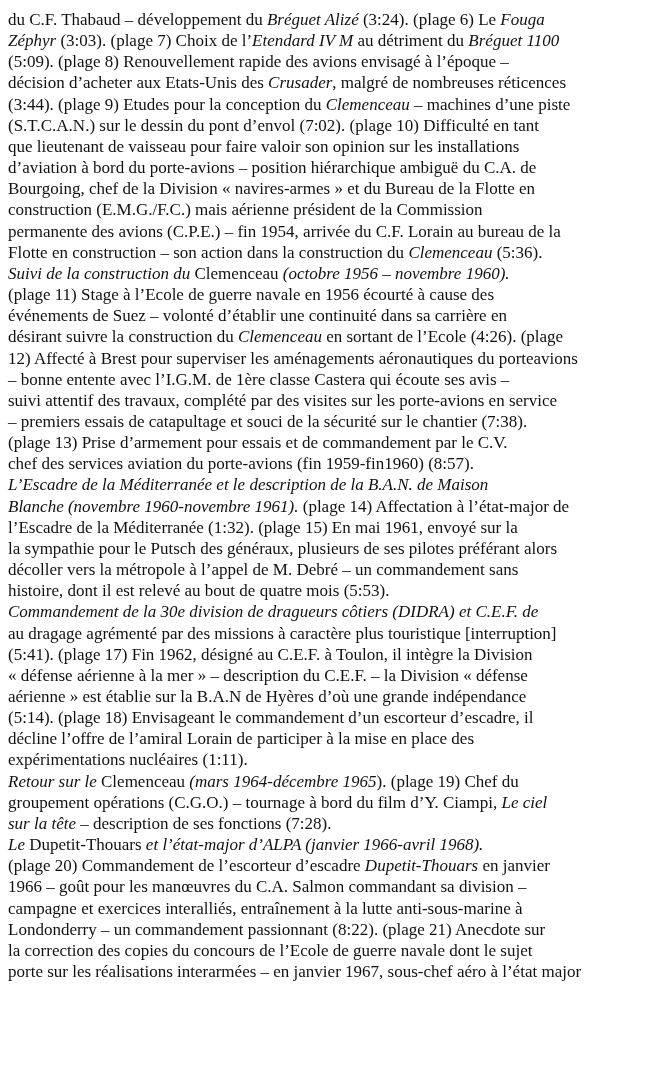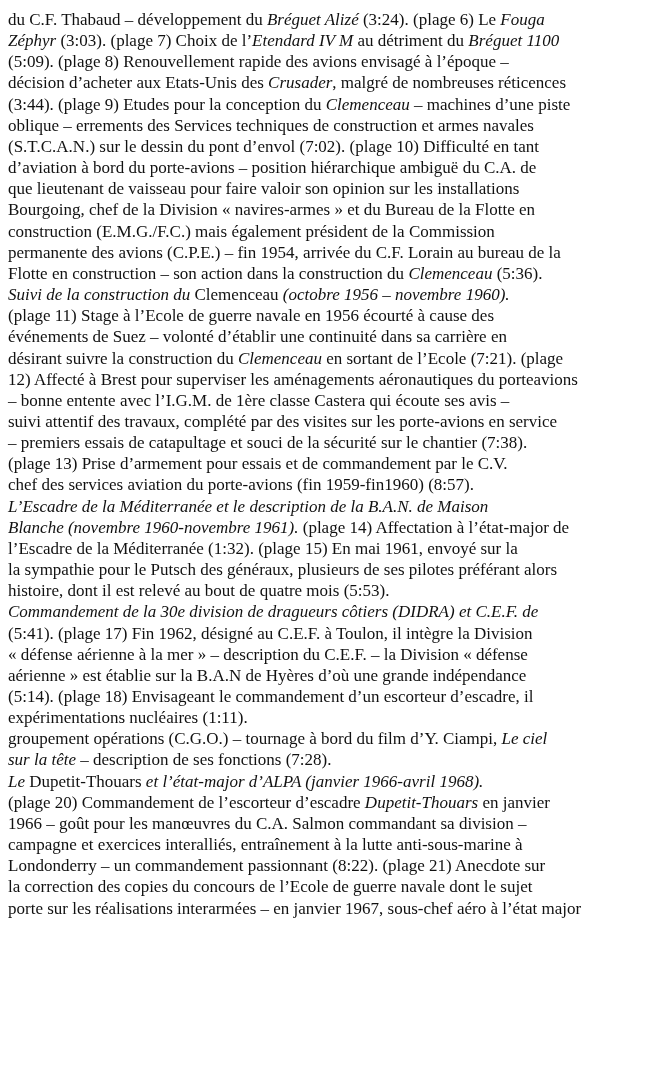--- a/index.html
+++ b/index.html
@@ -37,49 +37,52 @@
 </head>
 <body>
 
 <div class="page">
   <div id="text-body">
       <div class="text-line"><span class="seg-normal">du C.F. Thabaud – développement du </span><span class="seg-italic">Bréguet Alizé</span><span class="seg-normal"> (3:24). (plage 6) Le </span><span class="seg-italic">Fouga</span></div>
       <div class="text-line"><span class="seg-italic">Zéphyr</span><span class="seg-normal"> (3:03). (plage 7) Choix de l’</span><span class="seg-italic">Etendard IV M</span><span class="seg-normal"> au détriment du </span><span class="seg-italic">Bréguet 1100</span></div>
       <div class="text-line"><span class="seg-normal">(5:09). (plage 8) Renouvellement rapide des avions envisagé à l’époque –</span></div>
       <div class="text-line"><span class="seg-normal">décision d’acheter aux Etats-Unis des </span><span class="seg-italic">Crusader</span><span class="seg-normal">, malgré de nombreuses réticences</span></div>
       <div class="text-line"><span class="seg-normal">(3:44). (plage 9) Etudes pour la conception du </span><span class="seg-italic">Clemenceau</span><span class="seg-normal"> – machines d’une piste</span></div>
-      <div class="text-line"><span class="seg-normal">oblique – errements des Services techniques de construction et armes navales</span></div>
       <div class="text-line"><span class="seg-normal">(S.T.C.A.N.) sur le dessin du pont d’envol (7:02). (plage 10) Difficulté en tant</span></div>
+      <div class="text-line"><span class="seg-normal">que lieutenant de vaisseau pour faire valoir son opinion sur les installations</span></div>
       <div class="text-line"><span class="seg-normal">d’aviation à bord du porte-avions – position hiérarchique ambiguë du C.A. de</span></div>
-      <div class="text-line"><span class="seg-normal">que lieutenant de vaisseau pour faire valoir son opinion sur les installations</span></div>
       <div class="text-line"><span class="seg-normal">Bourgoing, chef de la Division « navires-armes » et du Bureau de la Flotte en</span></div>
-      <div class="text-line"><span class="seg-normal">construction (E.M.G./F.C.) mais également président de la Commission</span></div>
+      <div class="text-line"><span class="seg-normal">construction (E.M.G./F.C.) mais aérienne président de la Commission</span></div>
       <div class="text-line"><span class="seg-normal">permanente des avions (C.P.E.) – fin 1954, arrivée du C.F. Lorain au bureau de la</span></div>
       <div class="text-line"><span class="seg-normal">Flotte en construction – son action dans la construction du </span><span class="seg-italic">Clemenceau</span><span class="seg-normal"> (5:36).</span></div>
       <div class="text-line"><span class="seg-italic">Suivi de la construction du </span><span class="seg-normal">Clemenceau </span><span class="seg-italic">(octobre 1956 – novembre 1960).</span></div>
       <div class="text-line"><span class="seg-normal">(plage 11) Stage à l’Ecole de guerre navale en 1956 écourté à cause des</span></div>
       <div class="text-line"><span class="seg-normal">événements de Suez – volonté d’établir une continuité dans sa carrière en</span></div>
-      <div class="text-line"><span class="seg-normal">désirant suivre la construction du </span><span class="seg-italic">Clemenceau</span><span class="seg-normal"> en sortant de l’Ecole (7:21). (plage</span></div>
+      <div class="text-line"><span class="seg-normal">désirant suivre la construction du </span><span class="seg-italic">Clemenceau</span><span class="seg-normal"> en sortant de l’Ecole (4:26). (plage</span></div>
       <div class="text-line"><span class="seg-normal">12) Affecté à Brest pour superviser les aménagements aéronautiques du porteavions</span></div>
       <div class="text-line"><span class="seg-normal">– bonne entente avec l’I.G.M. de 1ère classe Castera qui écoute ses avis –</span></div>
       <div class="text-line"><span class="seg-normal">suivi attentif des travaux, complété par des visites sur les porte-avions en service</span></div>
       <div class="text-line"><span class="seg-normal">– premiers essais de catapultage et souci de la sécurité sur le chantier (7:38).</span></div>
       <div class="text-line"><span class="seg-normal">(plage 13) Prise d’armement pour essais et de commandement par le C.V.</span></div>
       <div class="text-line"><span class="seg-normal">chef des services aviation du porte-avions (fin 1959-fin1960) (8:57).</span></div>
       <div class="text-line"><span class="seg-italic">L’Escadre de la Méditerranée et le description de la B.A.N. de Maison</span></div>
       <div class="text-line"><span class="seg-italic">Blanche (novembre 1960-novembre 1961).</span><span class="seg-normal"> (plage 14) Affectation à l’état-major de</span></div>
       <div class="text-line"><span class="seg-normal">l’Escadre de la Méditerranée (1:32). (plage 15) En mai 1961, envoyé sur la</span></div>
       <div class="text-line"><span class="seg-normal">la sympathie pour le Putsch des généraux, plusieurs de ses pilotes préférant alors</span></div>
+      <div class="text-line"><span class="seg-normal">décoller vers la métropole à l’appel de M. Debré – un commandement sans</span></div>
       <div class="text-line"><span class="seg-normal">histoire, dont il est relevé au bout de quatre mois (5:53).</span></div>
       <div class="text-line"><span class="seg-italic">Commandement de la 30e division de dragueurs côtiers (DIDRA) et C.E.F. de</span></div>
+      <div class="text-line"><span class="seg-normal">au dragage agrémenté par des missions à caractère plus touristique [interruption]</span></div>
       <div class="text-line"><span class="seg-normal">(5:41). (plage 17) Fin 1962, désigné au C.E.F. à Toulon, il intègre la Division</span></div>
       <div class="text-line"><span class="seg-normal">« défense aérienne à la mer » – description du C.E.F. – la Division « défense</span></div>
       <div class="text-line"><span class="seg-normal">aérienne » est établie sur la B.A.N de Hyères d’où une grande indépendance</span></div>
       <div class="text-line"><span class="seg-normal">(5:14). (plage 18) Envisageant le commandement d’un escorteur d’escadre, il</span></div>
+      <div class="text-line"><span class="seg-normal">décline l’offre de l’amiral Lorain de participer à la mise en place des</span></div>
       <div class="text-line"><span class="seg-normal">expérimentations nucléaires (1:11).</span></div>
+      <div class="text-line"><span class="seg-italic">Retour sur le </span><span class="seg-normal">Clemenceau </span><span class="seg-italic">(mars 1964-décembre 1965</span><span class="seg-normal">). (plage 19) Chef du</span></div>
       <div class="text-line"><span class="seg-normal">groupement opérations (C.G.O.) – tournage à bord du film d’Y. Ciampi, </span><span class="seg-italic">Le ciel</span></div>
       <div class="text-line"><span class="seg-italic">sur la tête</span><span class="seg-normal"> – description de ses fonctions (7:28).</span></div>
       <div class="text-line"><span class="seg-italic">Le </span><span class="seg-normal">Dupetit-Thouars </span><span class="seg-italic">et l’état-major d’ALPA (janvier 1966-avril 1968).</span></div>
       <div class="text-line"><span class="seg-normal">(plage 20) Commandement de l’escorteur d’escadre </span><span class="seg-italic">Dupetit-Thouars</span><span class="seg-normal"> en janvier</span></div>
       <div class="text-line"><span class="seg-normal">1966 – goût pour les manœuvres du C.A. Salmon commandant sa division –</span></div>
       <div class="text-line"><span class="seg-normal">campagne et exercices interalliés, entraînement à la lutte anti-sous-marine à</span></div>
       <div class="text-line"><span class="seg-normal">Londonderry – un commandement passionnant (8:22). (plage 21) Anecdote sur</span></div>
       <div class="text-line"><span class="seg-normal">la correction des copies du concours de l’Ecole de guerre navale dont le sujet</span></div>
       <div class="text-line"><span class="seg-normal">porte sur les réalisations interarmées – en janvier 1967, sous-chef aéro à l’état major</span></div>
     </div>

